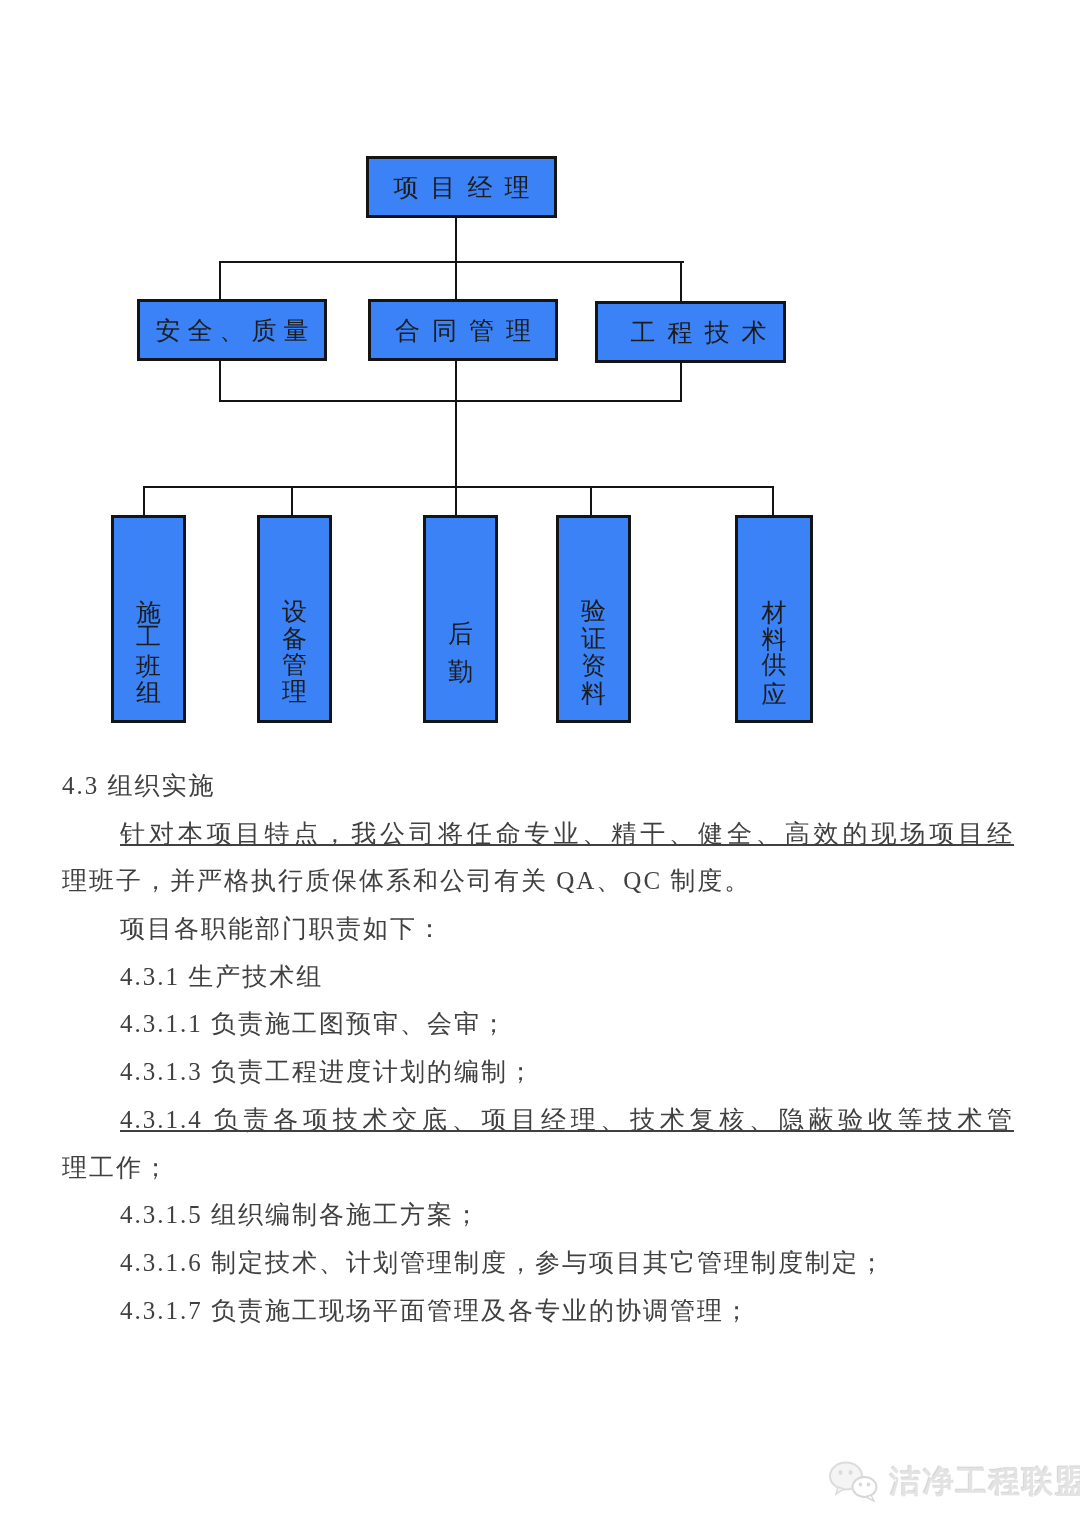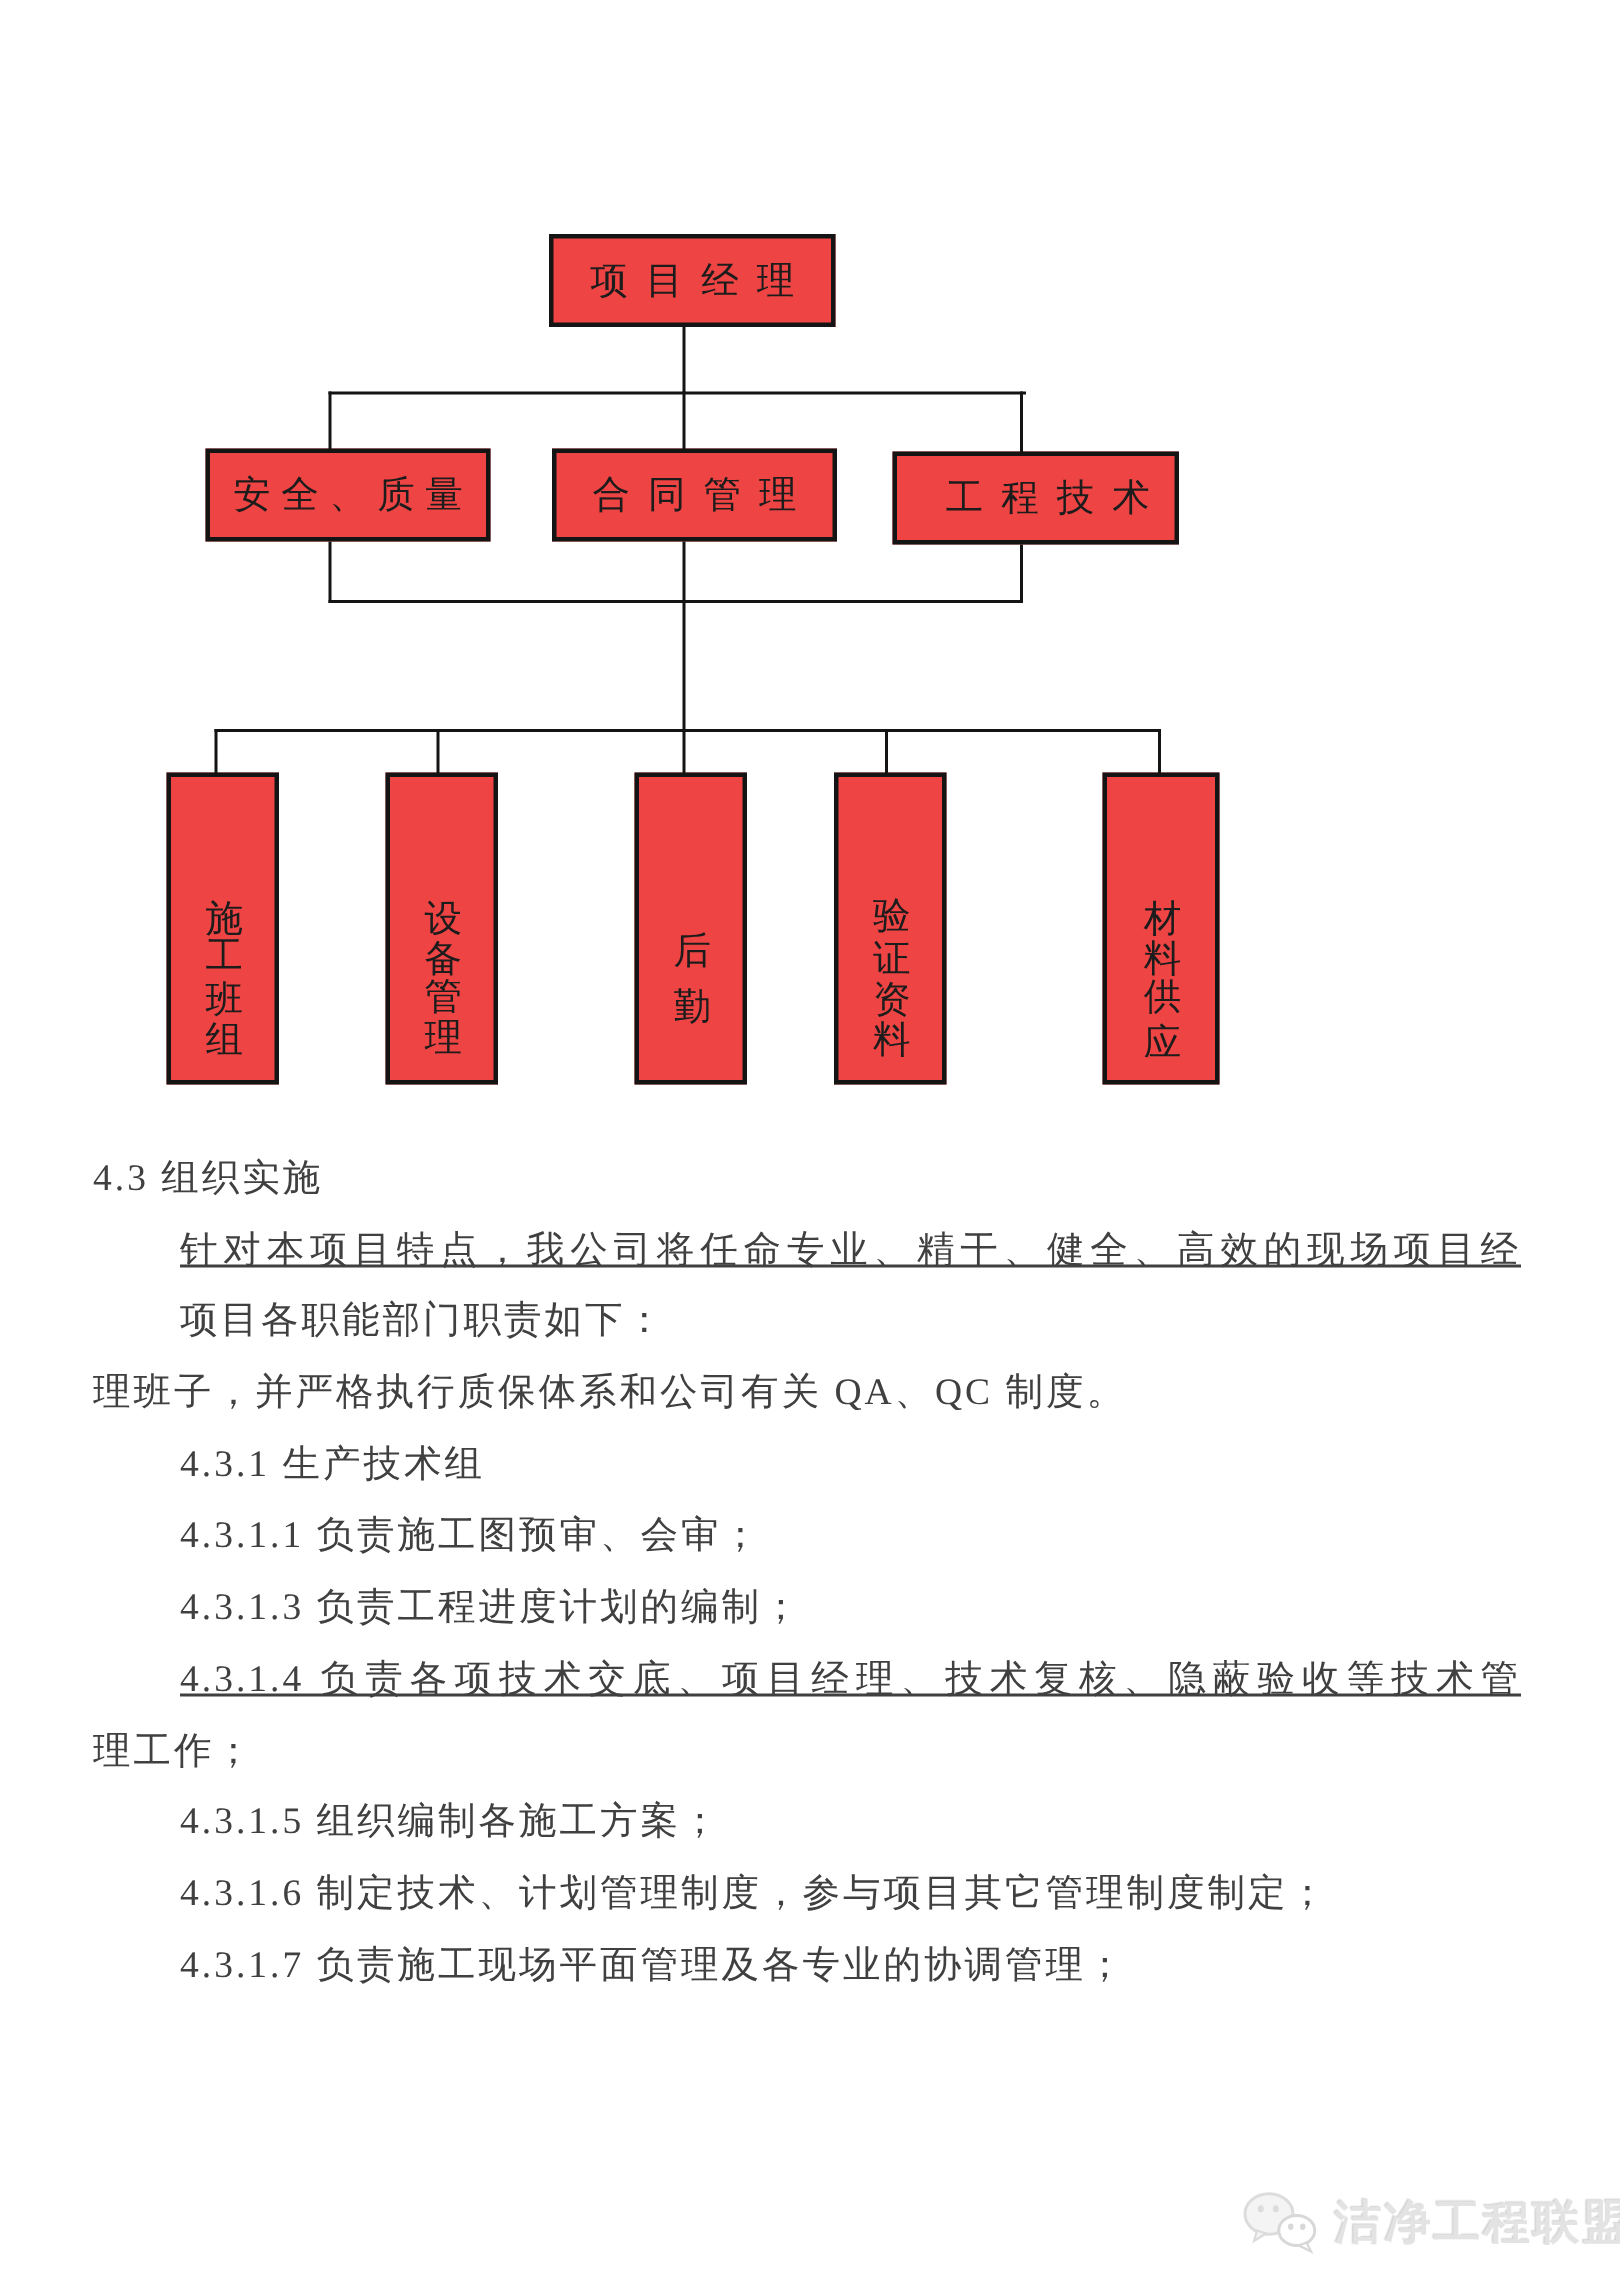--- a/index.html
+++ b/index.html
@@ -3,21 +3,21 @@
 <meta charset="utf-8">
 <style>
   html,body{margin:0;padding:0;background:#ffffff;}
   .page{
     position:relative;width:1080px;height:1527px;background:#ffffff;overflow:hidden;
     font-family:"Liberation Serif","DejaVu Serif",serif;color:#1c1c1c;
   }
   
   .chart{position:absolute;left:0;top:0;width:1080px;height:740px;}
   .obox{
-    position:absolute;box-sizing:border-box;border:3px solid #141414;background:#ef4444;
+    position:absolute;box-sizing:border-box;border:3px solid #141414;background:#3b82f6;
     display:flex;align-items:center;justify-content:center;font-size:25px;color:#1c1c1c;
   }
   .obox .hlabel{letter-spacing:12px;margin-right:-12px;white-space:nowrap;line-height:1;}
   .vlabel{
     writing-mode:vertical-lr;text-orientation:upright;
     font-size:25px;letter-spacing:27px;margin-bottom:-27px;line-height:1;
   }
   .hl{position:absolute;height:2px;background:#141414;}
   .vl{position:absolute;width:2px;background:#141414;}
   
@@ -92,22 +92,22 @@
     <div class="vl" style="left:143px;top:486px;height:30px;"></div>
     <div class="vl" style="left:291px;top:486px;height:30px;"></div>
     <div class="vl" style="left:455px;top:486px;height:30px;"></div>
     <div class="vl" style="left:590px;top:486px;height:30px;"></div>
     <div class="vl" style="left:772px;top:486px;height:30px;"></div>
   </div>
 
   <div class="doc">
     <div class="dline">4.3 组织实施</div>
     <div class="dline indent fulljust">针对本项目特点，我公司将任命专业、精干、健全、高效的现场项目经</div>
+    <div class="dline">理班子，并严格执行质保体系和公司有关 QA、QC 制度。</div>
     <div class="dline indent">项目各职能部门职责如下：</div>
-    <div class="dline">理班子，并严格执行质保体系和公司有关 QA、QC 制度。</div>
     <div class="dline indent">4.3.1 生产技术组</div>
     <div class="dline indent">4.3.1.1 负责施工图预审、会审；</div>
     <div class="dline indent">4.3.1.3 负责工程进度计划的编制；</div>
     <div class="dline indent fulljust">4.3.1.4 负责各项技术交底、项目经理、技术复核、隐蔽验收等技术管</div>
     <div class="dline">理工作；</div>
     <div class="dline indent">4.3.1.5 组织编制各施工方案；</div>
     <div class="dline indent">4.3.1.6 制定技术、计划管理制度，参与项目其它管理制度制定；</div>
     <div class="dline indent">4.3.1.7 负责施工现场平面管理及各专业的协调管理；</div>
   </div>
 

